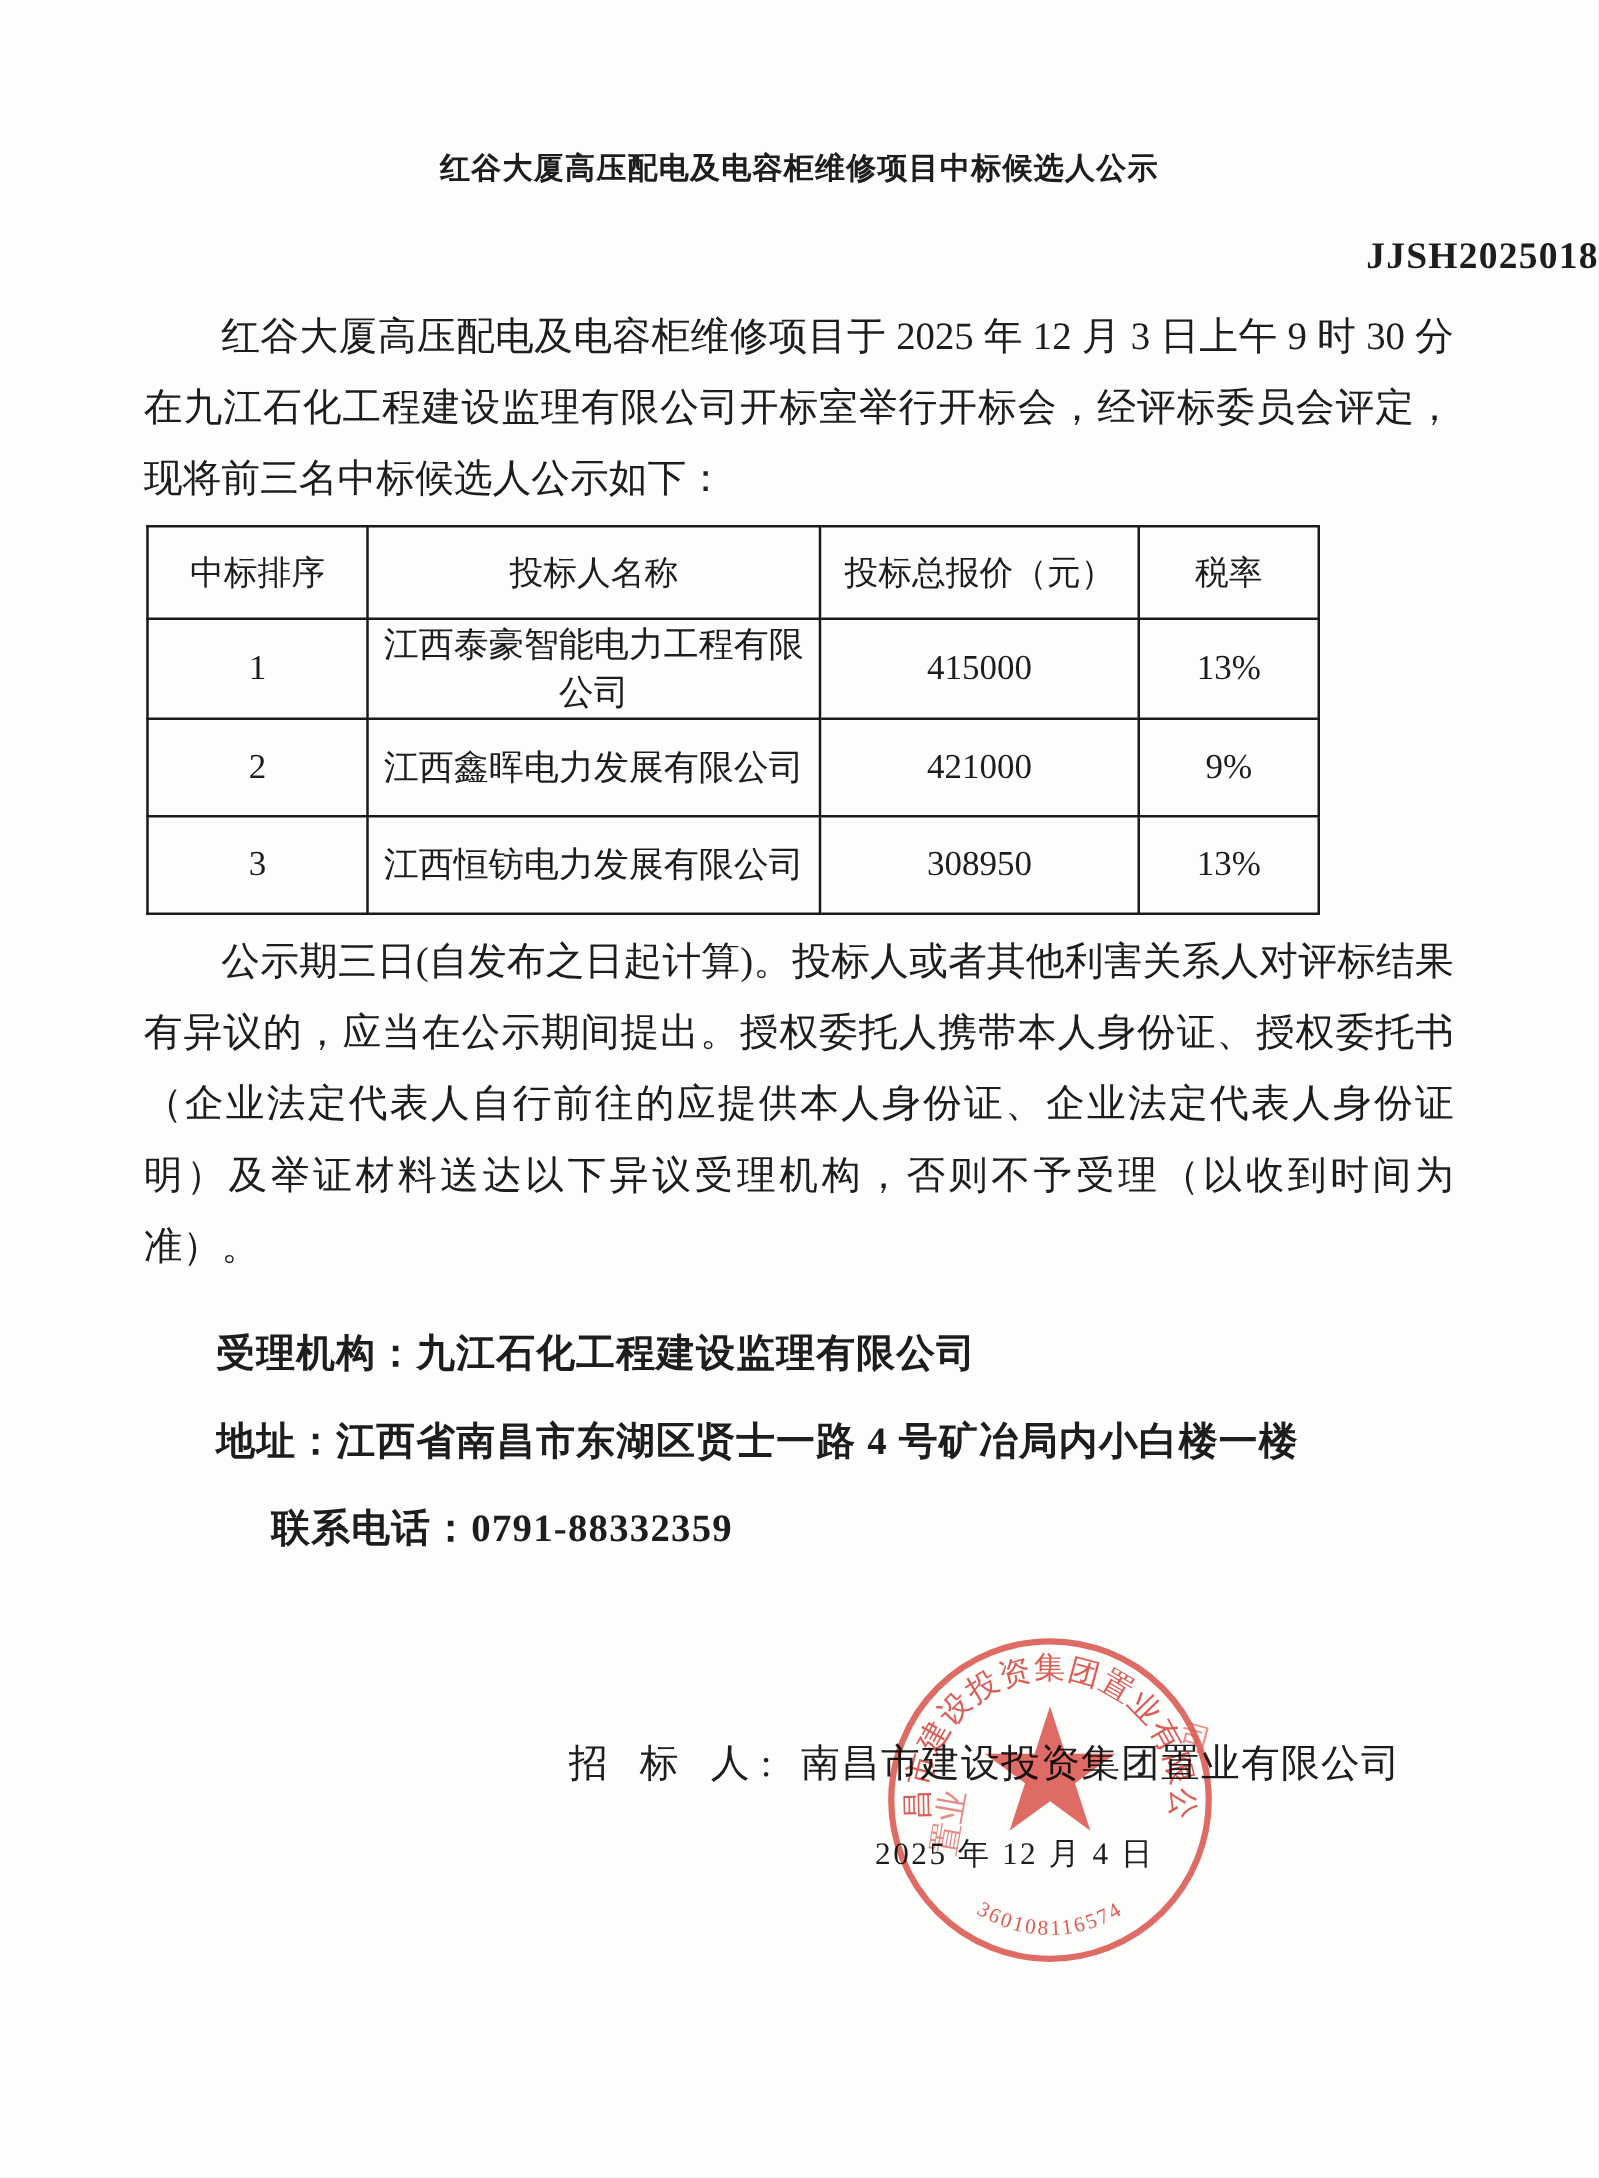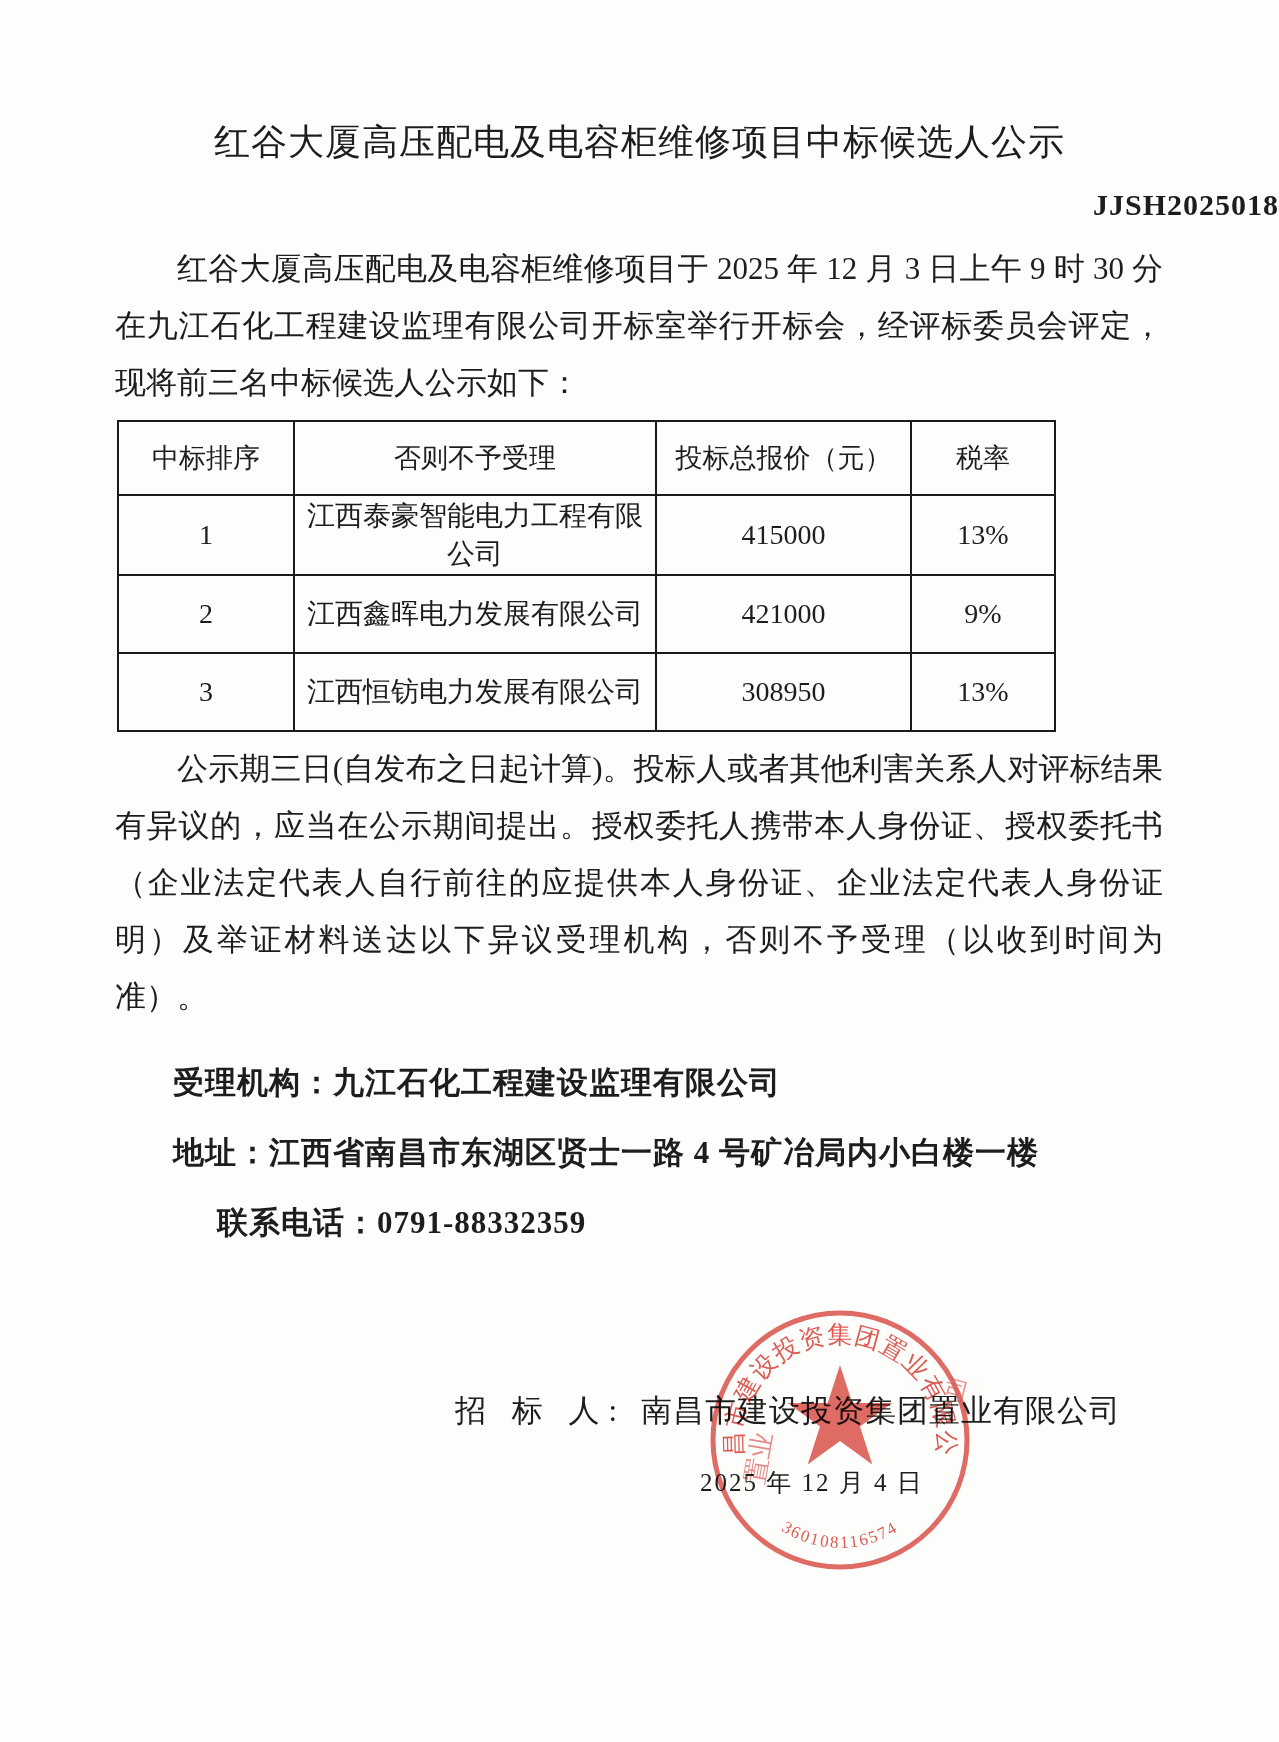--- a/index.html
+++ b/index.html
@@ -9,21 +9,21 @@
     margin:0 auto;
     background:#fdfdfc;
     font-family:"Liberation Serif","DejaVu Serif",serif;
     color:#1d1d1d;
     overflow:hidden;
   }
   .doc-title{
     position:absolute;top:118px;left:0;width:100%;
     text-align:center;
     font-family:"Liberation Sans","DejaVu Sans",sans-serif;
-    font-weight:400;font-size:36px;letter-spacing:1px;
+    font-weight:700;font-size:24px;letter-spacing:1px;
   }
   .project-no{
     position:absolute;top:188px;left:0;width:100%;
     text-align:right;font-weight:600;font-size:30px;letter-spacing:1px;
   }
   .para{
     position:absolute;left:115px;width:1048px;
     font-size:31px;line-height:57px;
     text-align:justify;text-justify:inter-ideograph;
     text-indent:2em;
@@ -81,21 +81,21 @@
   <table class="bid-table">
     <colgroup>
       <col style="width:176px">
         <col style="width:362px">
         <col style="width:255px">
         <col style="width:144px">
     </colgroup>
     <thead>
       <tr>
         <th>中标排序</th>
-        <th>否则不予受理</th>
+        <th>投标人名称</th>
         <th>投标总报价（元）</th>
         <th>税率</th>
       </tr>
     </thead>
     <tbody>
       <tr>
         <td>1</td>
         <td>江西泰豪智能电力工程有限公司</td>
         <td>415000</td>
         <td>13%</td>

